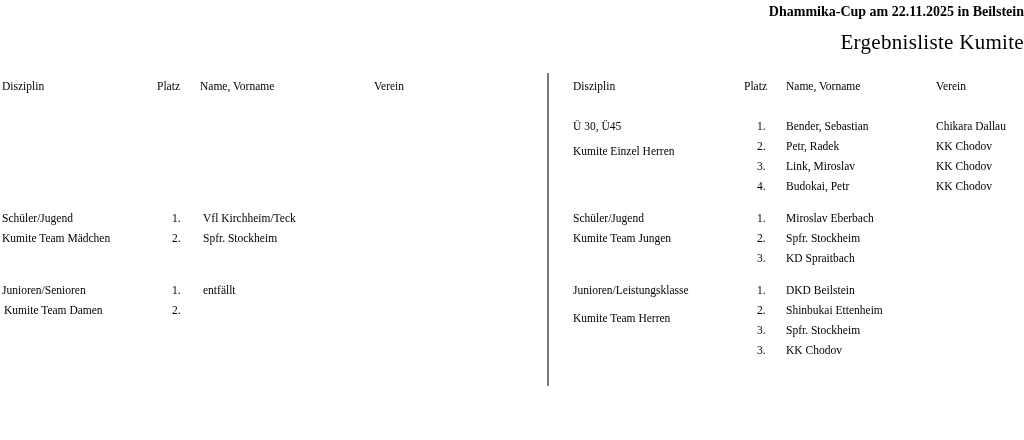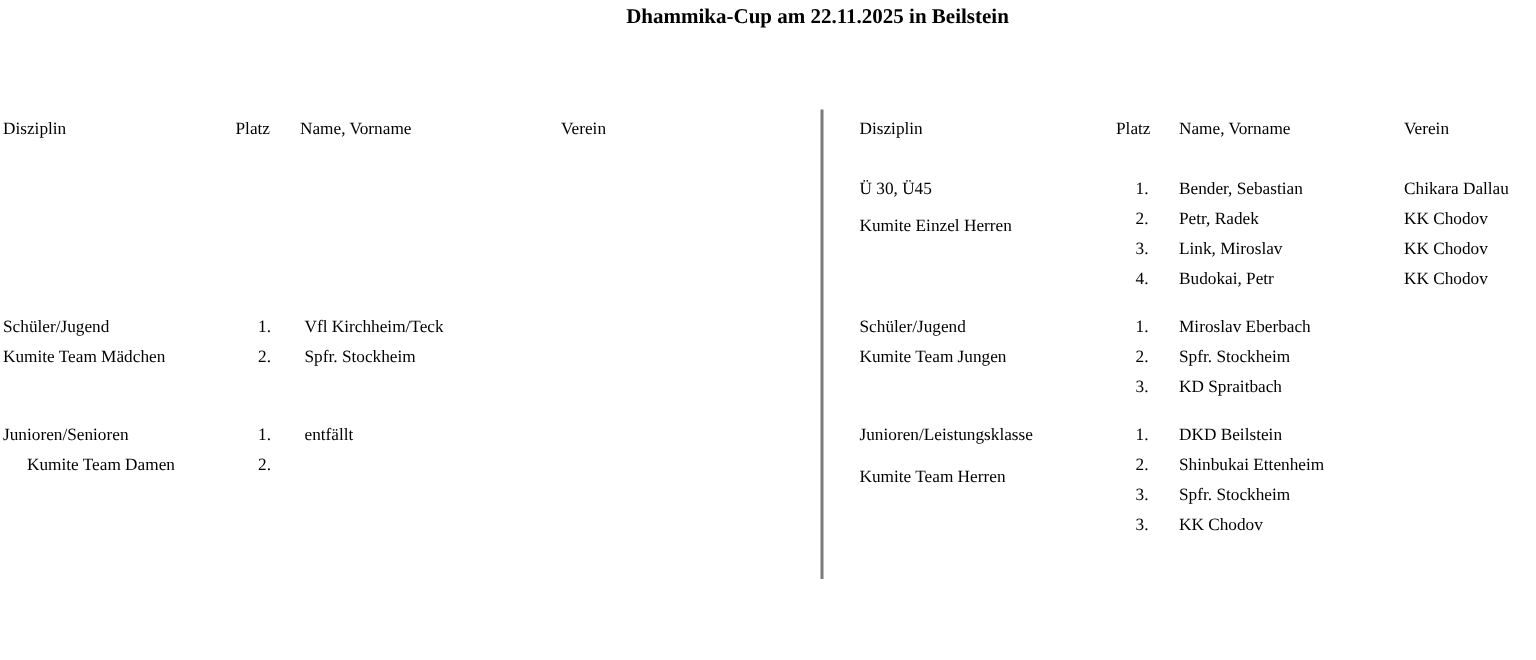--- a/index.html
+++ b/index.html
@@ -9,21 +9,21 @@
     height: 440px;
     background: #ffffff;
     color: #000000;
     font-family: "Liberation Serif", "DejaVu Serif", serif;
     overflow: hidden;
   }
   .center-band {
     position: absolute;
     left: 66px;
     width: 958px;
-    text-align: center;
+    text-align: right;
     white-space: nowrap;
   }
   .event-line {
     top: 3px;
     font-size: 14px;
     font-weight: bold;
     line-height: 17px;
   }
   .doc-title {
     top: 30px;
@@ -47,20 +47,21 @@
     height: 313px;
     background: #7a7a7a;
   }
 </style>
 </head>
 <body>
 
 <div class="page">
 
   <div class="center-band event-line">Dhammika-Cup am 22.11.2025 in Beilstein</div>
+  <div class="center-band doc-title">Ergebnisliste Kumite</div>
 
   <div class="divider"></div>
 
   <span class="cell bold" style="left:2px;top:79px">Disziplin</span>
   <span class="cell bold" style="left:157px;top:79px">Platz</span>
   <span class="cell bold" style="left:200px;top:79px">Name, Vorname</span>
   <span class="cell bold" style="left:374px;top:79px">Verein</span>
 
   <span class="cell bold" style="left:573px;top:79px">Disziplin</span>
   <span class="cell bold" style="left:744px;top:79px">Platz</span>
@@ -92,21 +93,21 @@
   <span class="cell" style="left:573px;top:211px">Schüler/Jugend</span>
   <span class="cell" style="left:573px;top:231px">Kumite Team Jungen</span>
   <span class="cell bold" style="left:757px;top:211px">1.</span>
   <span class="cell bold" style="left:786px;top:211px">Miroslav Eberbach</span>
   <span class="cell" style="left:757px;top:231px">2.</span>
   <span class="cell" style="left:786px;top:231px">Spfr. Stockheim</span>
   <span class="cell" style="left:757px;top:251px">3.</span>
   <span class="cell" style="left:786px;top:251px">KD Spraitbach</span>
 
   <span class="cell" style="left:2px;top:283px">Junioren/Senioren</span>
-  <span class="cell" style="left:18px;top:303px">Kumite Team Damen</span>
+  <span class="cell" style="left:4px;top:303px">Kumite Team Damen</span>
   <span class="cell bold" style="left:172px;top:283px">1.</span>
   <span class="cell bold" style="left:203px;top:283px">entfällt</span>
   <span class="cell" style="left:172px;top:303px">2.</span>
 
   <span class="cell" style="left:573px;top:283px">Junioren/Leistungsklasse</span>
   <span class="cell" style="left:573px;top:311px">Kumite Team Herren</span>
   <span class="cell bold" style="left:757px;top:283px">1.</span>
   <span class="cell bold" style="left:786px;top:283px">DKD Beilstein</span>
   <span class="cell" style="left:757px;top:303px">2.</span>
   <span class="cell" style="left:786px;top:303px">Shinbukai Ettenheim</span>

